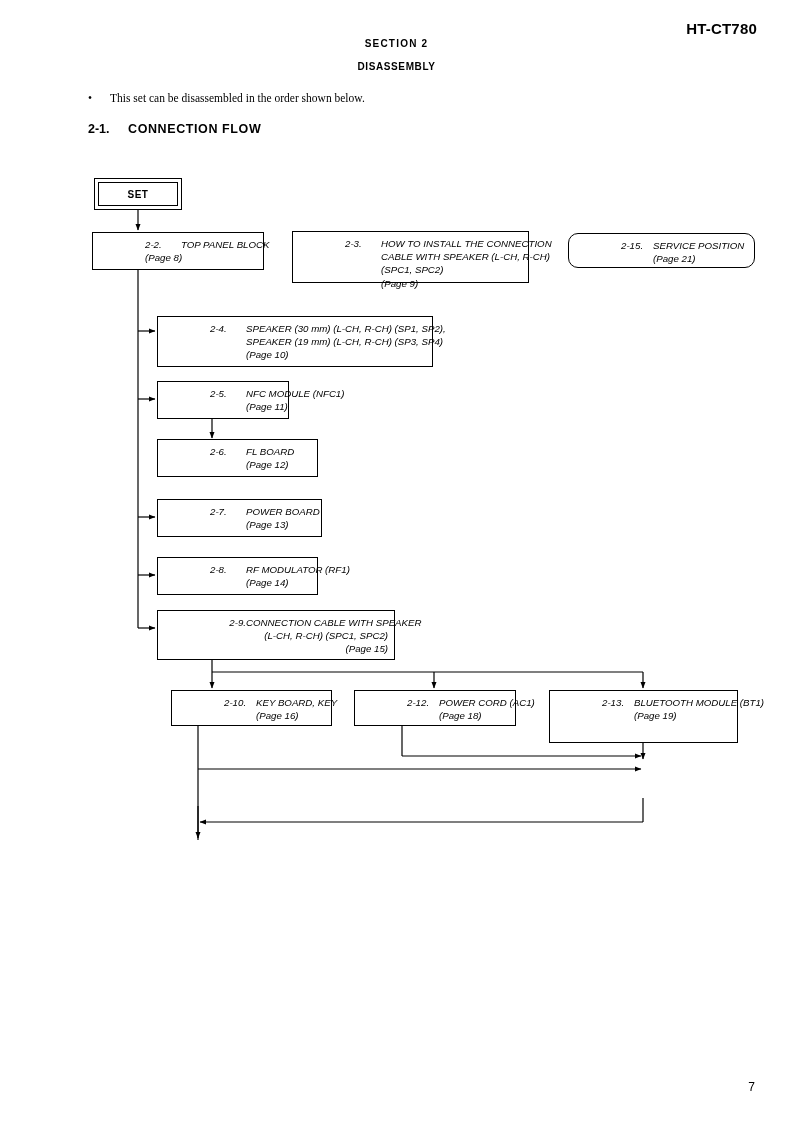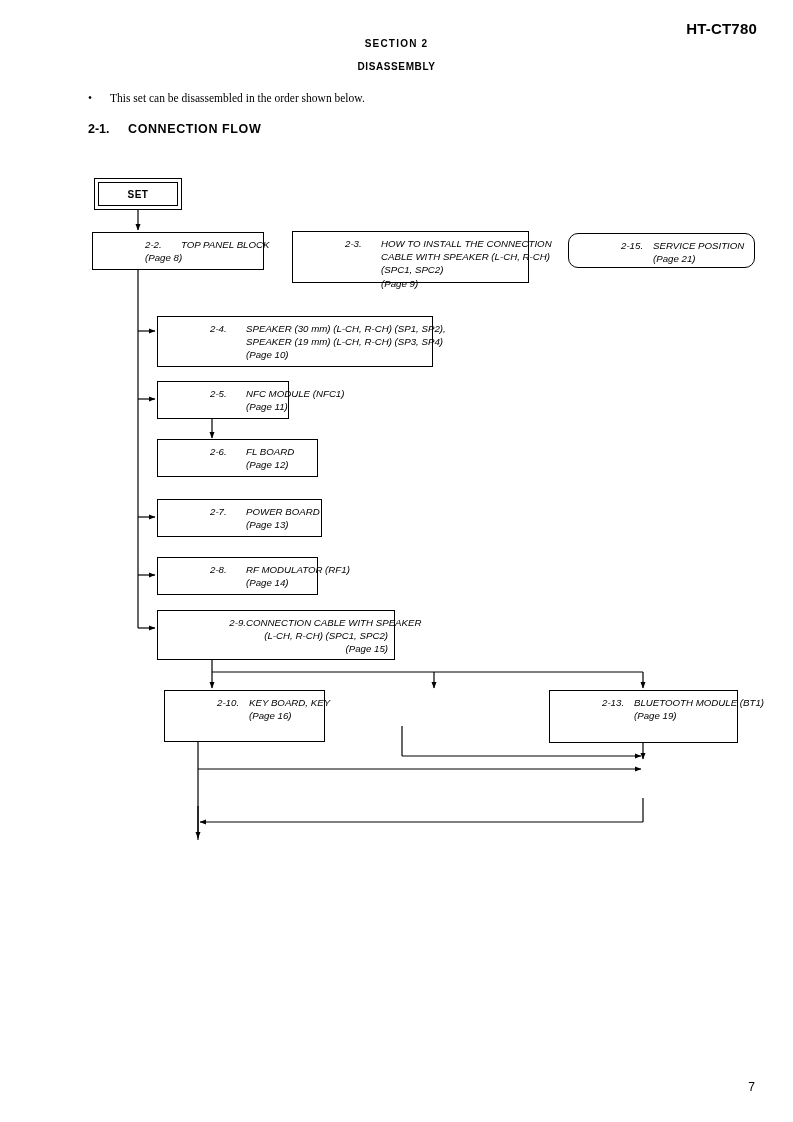--- a/index.html
+++ b/index.html
@@ -298,29 +298,37 @@
       <span class="idx" style="width:36px">2-9.</span><span class="body">CONNECTION CABLE WITH SPEAKER</span>
     </span>
     <span class="ln">
       <span class="idx" style="width:36px"></span><span class="body">(L-CH, R-CH) (SPC1, SPC2)</span>
     </span>
     <span class="ln">
       <span class="idx" style="width:36px"></span><span class="body">(Page 15)</span>
     </span>
   </div>
 
-  <div class="fbox" style="left:164px; top:690px; width:161px; height:52px;">
+  <div class="fbox" style="left:171px; top:690px; width:161px; height:36px;">
     <span class="ln">
       <span class="idx" style="width:32px">2-10.</span><span class="body">KEY BOARD, KEY</span>
     </span>
     <span class="ln">
       <span class="idx" style="width:32px"></span><span class="body">(Page 16)</span>
     </span>
   </div>
 
+  <div class="fbox" style="left:354px; top:690px; width:162px; height:36px;">
+    <span class="ln">
+      <span class="idx" style="width:32px">2-12.</span><span class="body">POWER CORD (AC1)</span>
+    </span>
+    <span class="ln">
+      <span class="idx" style="width:32px"></span><span class="body">(Page 18)</span>
+    </span>
+  </div>
 
   <div class="fbox" style="left:549px; top:690px; width:189px; height:53px;">
     <span class="ln">
       <span class="idx" style="width:32px">2-13.</span><span class="body">BLUETOOTH MODULE (BT1)</span>
     </span>
     <span class="ln">
       <span class="idx" style="width:32px"></span><span class="body">(Page 19)</span>
     </span>
   </div>
 

